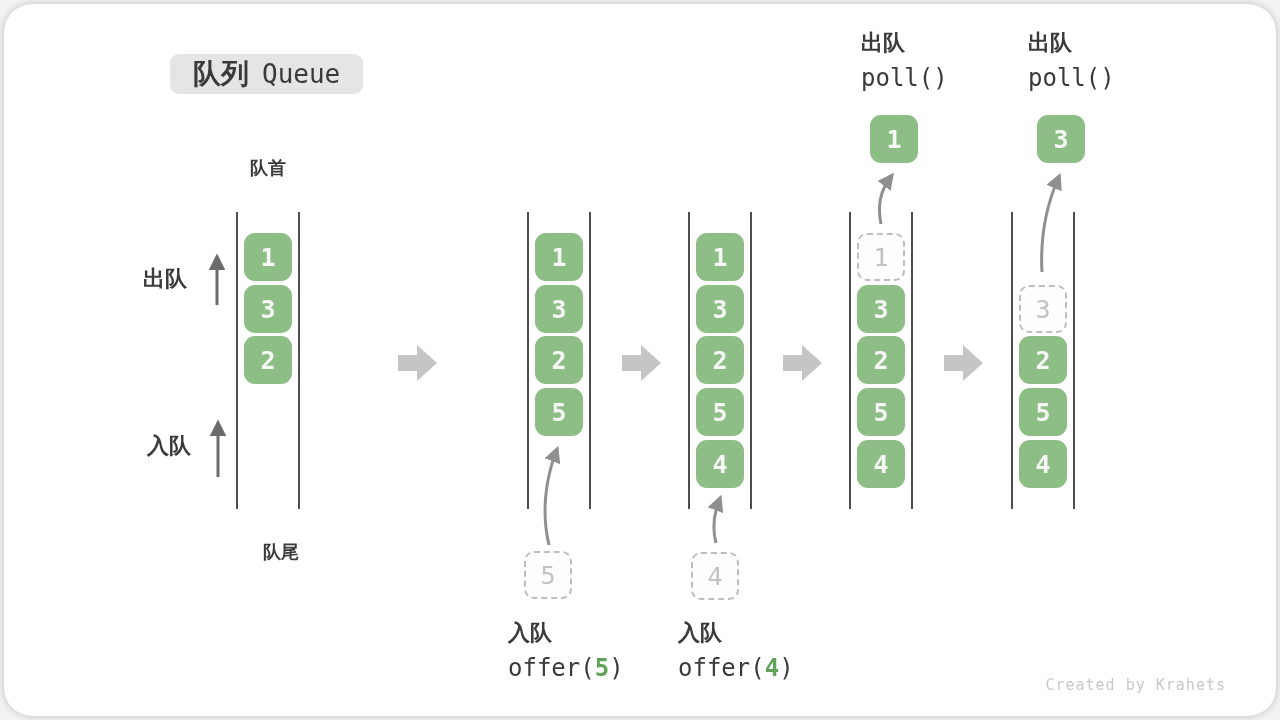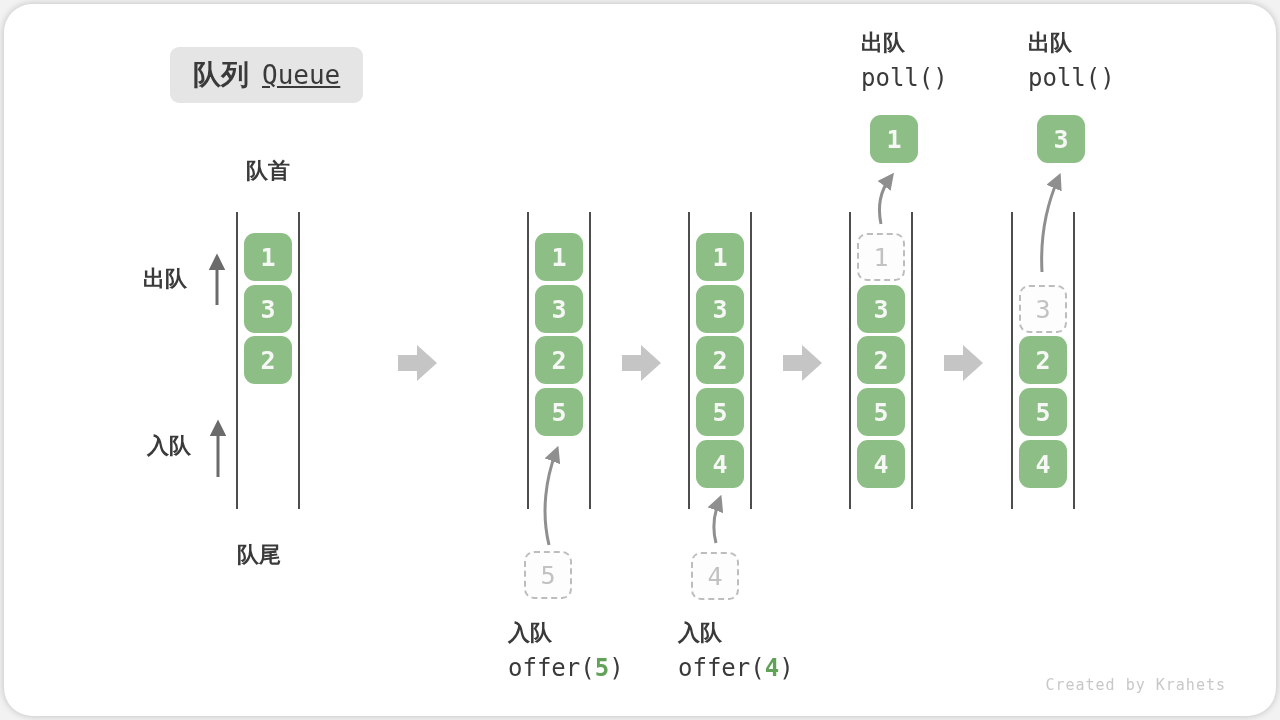--- a/index.html
+++ b/index.html
@@ -4,24 +4,24 @@
 <style>
   html,body{margin:0;padding:0;background:#ffffff;}
   .stage{position:relative;width:1280px;height:720px;overflow:hidden;
          font-family:"Liberation Sans",sans-serif;background:#f2f2f2;}
   .card{position:absolute;left:4px;top:4px;right:4px;bottom:4px;background:#ffffff;
         border-radius:28px;box-shadow:0 0 7px rgba(0,0,0,.22);}
   .abs{position:absolute;}
   .grp{position:absolute;inset:0;pointer-events:none;}
 
   
-  .badge{position:absolute;left:170px;top:47px;height:56px;padding:0 23px;
+  .badge{position:absolute;left:170px;top:54px;height:40px;padding:0 23px;
          background:var(--badge-bg);border-radius:9px;display:flex;align-items:center;gap:13px;}
   .badge .zh{font-size:28px;font-weight:700;color:var(--label-dark);}
-  .badge .en{font-family:"DejaVu Sans Mono",monospace;font-size:26px;color:var(--label-dark);text-decoration:underline;}
+  .badge .en{font-family:"DejaVu Sans Mono",monospace;font-size:26px;color:var(--label-dark);}
 
   
   .channel{position:absolute;top:212px;height:297px;width:60px;
            border-left:2px solid var(--rail);border-right:2px solid var(--rail);}
   .ch1{left:236px}.ch2{left:527px}.ch3{left:688px}.ch4{left:849px}.ch5{left:1011px}
 
   
   .box{position:absolute;width:48px;height:48px;border-radius:11px;box-sizing:border-box;
        background:var(--box-green);color:#f6f8f5;
        font-family:"DejaVu Sans Mono",monospace;font-size:25px;font-weight:700;
@@ -29,22 +29,22 @@
   .box.dashed{background:#fdfdfd;border:2px dashed var(--dashed-border);color:var(--dashed-text);
               border-radius:10px;font-weight:400;}
   .q1{left:244px}.q2{left:535px}.q3{left:696px}.q4{left:857px}.q5{left:1019px}
   .r0{top:233px}.r1{top:285px}.r2{top:336px}.r3{top:388px}.r4{top:440px}
   .float-q4{left:870px;top:115px}
   .float-q5{left:1037px;top:115px}
   .in-q2{left:524px;top:551px}
   .in-q3{left:691px;top:552px}
 
   
-  .front{left:237px;top:156px;width:62px;text-align:center;font-size:22px;font-weight:700;color:var(--label-dark);}
-  .rear{left:237px;top:540px;width:62px;text-align:left;font-size:22px;font-weight:700;color:var(--label-dark);}
+  .front{left:237px;top:156px;width:62px;text-align:center;font-size:18px;font-weight:700;color:var(--label-dark);}
+  .rear{left:237px;top:540px;width:62px;text-align:right;font-size:18px;font-weight:700;color:var(--label-dark);}
   .side-label{font-size:22px;font-weight:700;color:var(--label-dark);}
   .deq-side{left:143px;top:264px;}
   .enq-side{left:147px;top:431px;}
   .action{position:absolute;color:var(--label-dark);}
   .action .zh{font-size:22px;font-weight:600;line-height:26px;margin-bottom:9px;}
   .action .code{font-family:"DejaVu Sans Mono",monospace;font-size:24px;line-height:26px;}
   .action .code .arg{color:var(--code-green);font-weight:700;}
   .act-q4{left:861px;top:30px;}
   .act-q5{left:1028px;top:30px;}
   .act-q2{left:508px;top:620px;}

